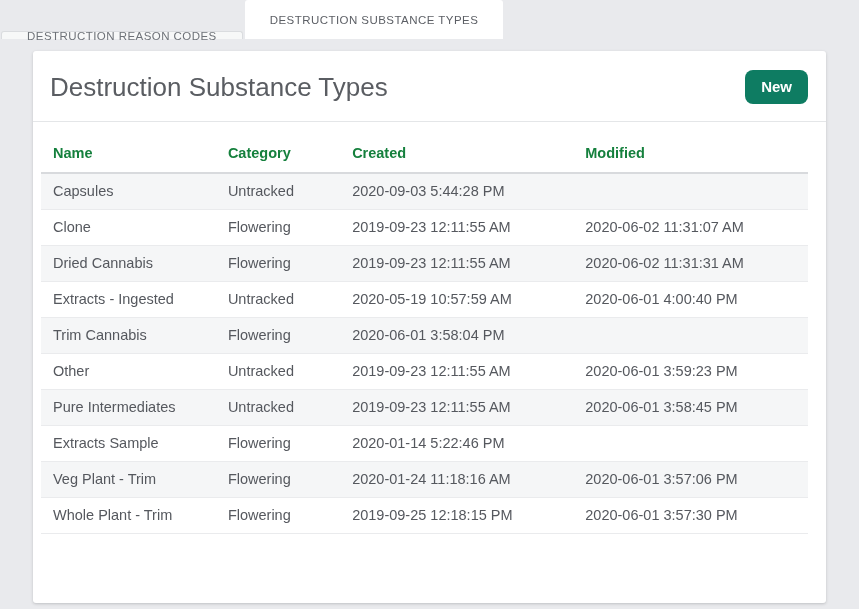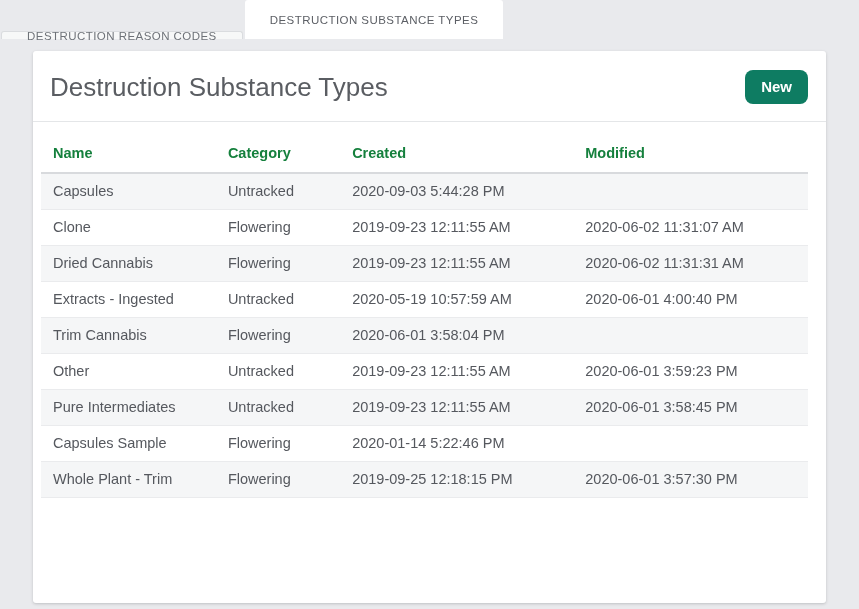--- a/index.html
+++ b/index.html
@@ -159,24 +159,30 @@
             <td>2019-09-23 12:11:55 AM</td>
             <td>2020-06-01 3:59:23 PM</td>
           </tr>
           <tr>
             <td>Pure Intermediates</td>
             <td>Untracked</td>
             <td>2019-09-23 12:11:55 AM</td>
             <td>2020-06-01 3:58:45 PM</td>
           </tr>
           <tr>
-            <td>Capsules Sample</td>
+            <td>Extracts Sample</td>
             <td>Flowering</td>
             <td>2020-01-14 5:22:46 PM</td>
             <td></td>
+          </tr>
+          <tr>
+            <td>Veg Plant - Trim</td>
+            <td>Flowering</td>
+            <td>2020-01-24 11:18:16 AM</td>
+            <td>2020-06-01 3:57:06 PM</td>
           </tr>
           <tr>
             <td>Whole Plant - Trim</td>
             <td>Flowering</td>
             <td>2019-09-25 12:18:15 PM</td>
             <td>2020-06-01 3:57:30 PM</td>
           </tr>
         </tbody>
     </table>
   </div>

